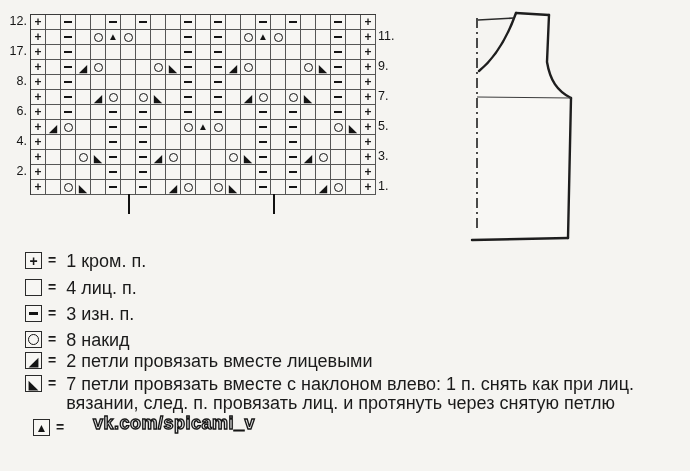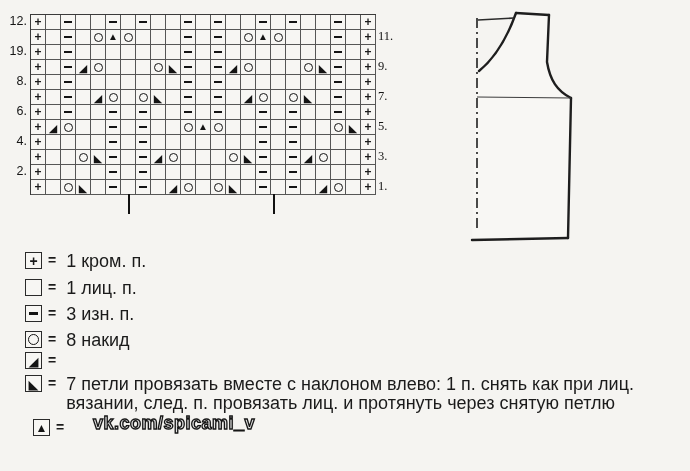--- a/index.html
+++ b/index.html
@@ -30,21 +30,21 @@
   .sym-plus{font-size:12px;font-weight:700;line-height:1;transform:translateY(-0.5px);}
   .sym-purl{width:8px;height:2px;background:#141414;}
   .sym-yo{width:9px;height:9px;border:1.6px solid #141414;border-radius:50%;box-sizing:border-box;background:transparent;}
   .sym-tri{font-size:11px;line-height:1;color:#141414;transform:translateY(0.5px);}
   .sym-tri3{font-size:10px;line-height:1;color:#141414;}
   .rowlabel{
     position:absolute;font-size:12.5px;color:#151515;
     height:15px;line-height:15px;
   }
   .rowlabel.left{width:26px;left:1px;text-align:right;}
-  .rowlabel.right{left:378px;text-align:left;font-family:Liberation Serif, serif;}
+  .rowlabel.right{left:378px;text-align:left;}
   .tick{
     position:absolute;top:194px;width:2px;height:20px;background:#111;
   }
   
   .legend-item{position:absolute;left:25px;display:flex;align-items:flex-start;}
   .legend-box{
     width:17px;height:17px;border:1.5px solid #2a2a2a;box-sizing:border-box;
     display:flex;align-items:center;justify-content:center;flex:0 0 auto;
     background:#f7f6f3;
   }
@@ -904,21 +904,21 @@
       </div>
       <div class="cell">
         <span></span>
       </div>
       <div class="cell">
         <span class="sym-plus">+</span>
       </div>
     </div>
   <div id="labels">
       <div class="rowlabel left" style="top: 14px;">12.</div>
-      <div class="rowlabel left" style="top: 44px;">19.</div>
+      <div class="rowlabel left" style="top: 44px;">17.</div>
       <div class="rowlabel left" style="top: 74px;">8.</div>
       <div class="rowlabel left" style="top: 104px;">6.</div>
       <div class="rowlabel left" style="top: 134px;">4.</div>
       <div class="rowlabel left" style="top: 164px;">2.</div>
       <div class="rowlabel right" style="top: 29px;">11.</div>
       <div class="rowlabel right" style="top: 59px;">9.</div>
       <div class="rowlabel right" style="top: 89px;">7.</div>
       <div class="rowlabel right" style="top: 119px;">5.</div>
       <div class="rowlabel right" style="top: 149px;">3.</div>
       <div class="rowlabel right" style="top: 179px;">1.</div>
@@ -934,41 +934,42 @@
           <span class="lg-plus">+</span>
         </div>
         <div class="legend-eq">=</div>
         <div class="legend-text">1 кром. п.</div>
       </div>
       <div class="legend-item">
         <div class="legend-box">
           <span></span>
         </div>
         <div class="legend-eq">=</div>
-        <div class="legend-text">1 лиц. п.</div>
+        <div class="legend-text">4 лиц. п.</div>
       </div>
       <div class="legend-item">
         <div class="legend-box">
           <span class="lg-purl"></span>
         </div>
         <div class="legend-eq">=</div>
         <div class="legend-text">3 изн. п.</div>
       </div>
       <div class="legend-item">
         <div class="legend-box">
           <span class="lg-yo"></span>
         </div>
         <div class="legend-eq">=</div>
         <div class="legend-text">8 накид</div>
       </div>
       <div class="legend-item">
         <div class="legend-box">
           <span class="lg-tri">◢</span>
         </div>
         <div class="legend-eq">=</div>
+        <div class="legend-text">2 петли провязать вместе лицевыми</div>
       </div>
       <div class="legend-item">
         <div class="legend-box">
           <span class="lg-tri">◣</span>
         </div>
         <div class="legend-eq">=</div>
         <div class="legend-text">7 петли провязать вместе с наклоном влево: 1 п. снять как при лиц. вязании, след. п. провязать лиц. и протянуть через снятую петлю</div>
       </div>
       <div class="legend-item">
         <div class="legend-box">

